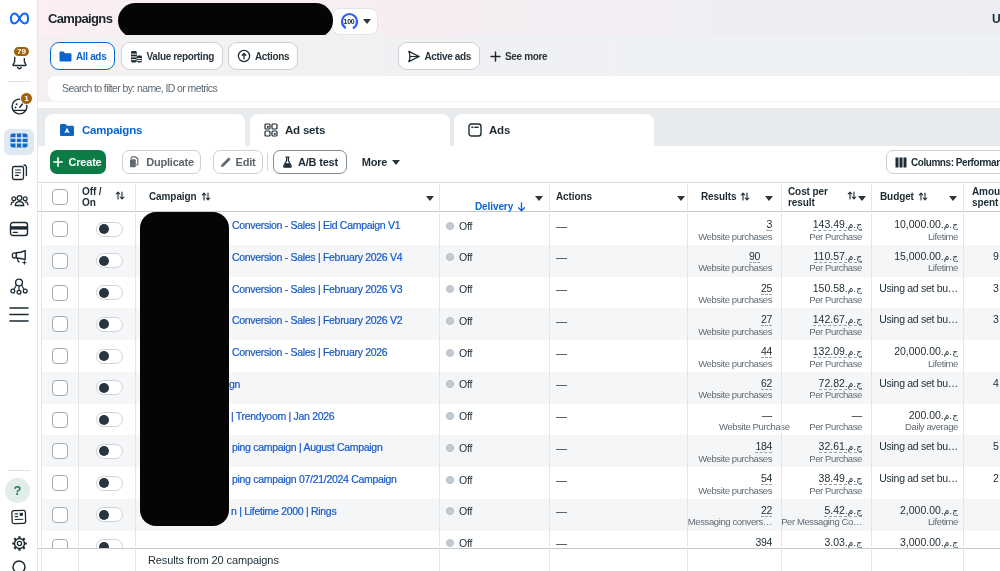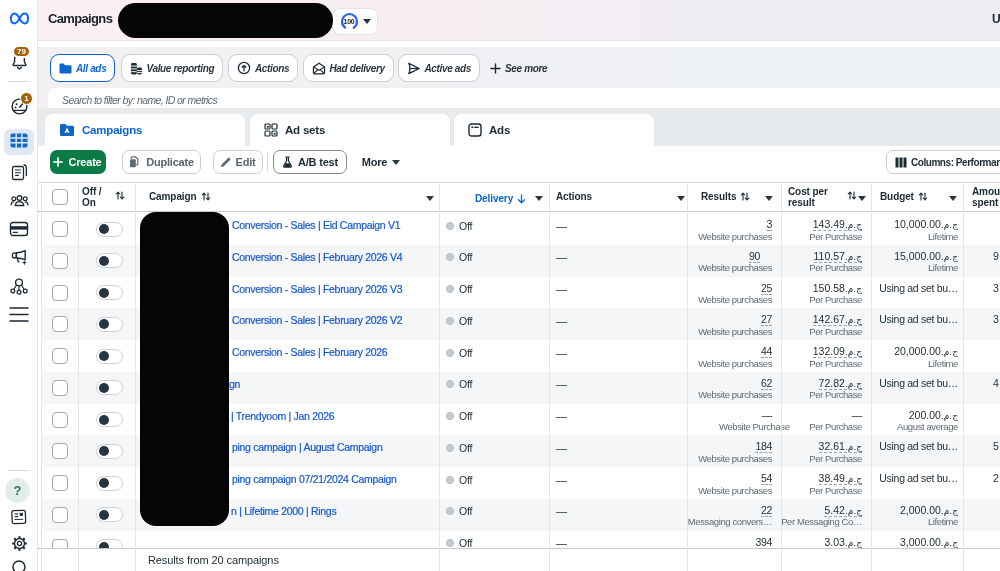--- a/index.html
+++ b/index.html
@@ -21,21 +21,21 @@
   #topbar { left:38px; top:0; width:962px; height:41px; background:linear-gradient(90deg,#fbeff1 0%,#f7eef2 35%,#efedf4 75%,#eeedf4 100%); border-bottom:1px solid #e4e1e8; }
   #page-title { position:absolute; left:10px; top:11px; font-size:13px; font-weight:bold; letter-spacing:-0.65px; color:#16232b; }
   #acct-chip { position:absolute; left:294px; top:8px; width:46px; height:27px; background:#fff; border:1px solid #e5e3e8; border-radius:8px;
                display:flex; align-items:center; justify-content:center; gap:4px; }
   #acct-pill { position:absolute; left:80px; top:3px; width:215px; height:35px; background:#050505; border-radius:17.5px; }
   #acct-count { width:19px; height:19px; position:relative; display:flex; align-items:center; justify-content:center; }
   #acct-count span { font-size:7px; font-weight:bold; color:#16232b; letter-spacing:-0.3px; }
   #updated-txt { position:absolute; left:954px; top:12px; font-size:12px; font-weight:bold; white-space:nowrap; }
 
   
-  #filterbar { left:38px; top:47px; width:962px; height:67px; background:linear-gradient(90deg,#f4f0f2 0%,#eff1f4 60%,#eef1f4 100%);font-style:italic; }
+  #filterbar { left:38px; top:35px; width:962px; height:67px; background:linear-gradient(90deg,#f4f0f2 0%,#eff1f4 60%,#eef1f4 100%); }
   .chip { position:absolute; top:7px; height:28px; background:#fff; border:1px solid #ccd0d6; border-radius:9px;
           display:flex; align-items:center; gap:4px; padding:0 8px; font-size:10px; font-weight:bold; letter-spacing:-0.35px; color:#2a353c; }
   .chip.active { border:1px solid #0a65d0; color:#0a65d0; }
   .chip.flat { border:none; background:transparent; }
   #search-input { position:absolute; left:10px; top:40.5px; width:952px; height:25px; background:#fff; border:none; border-radius:8px 0 0 8px;
                   display:flex; align-items:center; padding-left:14px; font-size:10.5px; letter-spacing:-0.6px; color:#5d6974; }
 
   
   #tabstrip { left:38px; top:108px; width:962px; height:38px; background:#e8ebee; }
   .tab { position:absolute; top:6px; height:32px; width:200px; background:#fff; border-radius:8px 8px 0 0;
@@ -214,27 +214,20 @@
       </svg>
     <span>Value reporting</span>
   </div>
   <div class="chip" style="left:190px">
     <svg width="14" height="14" viewBox="0 0 14 14">
         <circle cx="7" cy="7" r="5.6" fill="none" stroke="#1c2b33" stroke-width="1.3"></circle>
         <path d="M7 9.8 L7 4.6 M5.2 6.2 L7 4.4 L8.8 6.2" fill="none" stroke="#1c2b33" stroke-width="1.3" stroke-linecap="round" stroke-linejoin="round"></path>
       </svg>
     <span>Actions</span>
   </div>
-  <div class="chip" style="left:264.5px">
-    <svg width="14" height="13" viewBox="0 0 14 13">
-        <path d="M1.5 5 L7 1.3 L12.5 5 L12.5 10.6 C12.5 11.3 12 11.8 11.3 11.8 L2.7 11.8 C2 11.8 1.5 11.3 1.5 10.6 Z" fill="none" stroke="#1c2b33" stroke-width="1.3" stroke-linejoin="round"></path>
-        <path d="M1.8 5.1 L7 8.2 L12.2 5.1 M2 11.4 L5.6 7.9 M12 11.4 L8.4 7.9" fill="none" stroke="#1c2b33" stroke-width="1.1" stroke-linejoin="round"></path>
-      </svg>
-    <span>Had delivery</span>
-  </div>
   <div class="chip" style="left:359.5px">
     <svg width="14" height="13" viewBox="0 0 14 13">
         <path d="M1.8 1.4 L12.2 6.5 L1.8 11.6 C2.9 10 2.9 8.4 2.9 6.5 C2.9 4.6 2.9 3 1.8 1.4 Z" fill="none" stroke="#1c2b33" stroke-width="1.3" stroke-linejoin="round"></path>
         <path d="M2.9 6.5 L11.5 6.5" stroke="#1c2b33" stroke-width="1.2"></path>
       </svg>
     <span>Active ads</span>
   </div>
   <div class="chip flat" style="left:444px">
     <svg width="11" height="11" viewBox="0 0 11 11">
         <path d="M5.5 1 L5.5 10 M1 5.5 L10 5.5" stroke="#1c2b33" stroke-width="1.4" stroke-linecap="round"></path>
@@ -332,21 +325,21 @@
         </svg>
       </div>
     <div class="hcell" style="left:111px; top:7px;">
       <span>Campaign</span>
         <svg class="sortg" width="10" height="9" viewBox="0 0 10 9">
           <path d="M3 8 L3 1.2 M1.2 3 L3 1 L4.8 3" fill="none" stroke="#1c2b33" stroke-width="1.1" stroke-linecap="round" stroke-linejoin="round"></path>
           <path d="M7 1 L7 7.8 M5.2 6 L7 8 L8.8 6" fill="none" stroke="#1c2b33" stroke-width="1.1" stroke-linecap="round" stroke-linejoin="round"></path>
         </svg>
     </div>
     <div class="caret abs" style="left:388px; top:12px;"></div>
-    <div class="hcell" style="left:413px; top:9px; color:#0a65d0;padding-left:24px;">
+    <div class="hcell" style="left:413px; top:17px; color:#0a65d0;padding-left:24px;">
       <span>Delivery</span>
         <svg style="margin-left:4px" width="9" height="10" viewBox="0 0 9 10">
           <path d="M4.5 1 L4.5 8.5 M1.5 5.8 L4.5 8.8 L7.5 5.8" fill="none" stroke="#0a65d0" stroke-width="1.3" stroke-linecap="round" stroke-linejoin="round"></path>
         </svg>
     </div>
     <div class="caret abs" style="left:497px; top:12px;"></div>
     <div class="hcell" style="left:518px; top:7px;">
         <span>Actions</span>
       </div>
     <div class="caret abs" style="left:639px; top:12px;"></div>
@@ -499,21 +492,21 @@
         </div>
     <a class="camp-link" style="left: 193px;">| Trendyoom | Jan 2026</a>
     <div class="dot" style="left:407.5px; top:8.5px;"></div>
     <div class="dtxt" style="left:421px; top:6.5px;">Off</div>
     <div class="dash" style="left:518px; top:6.5px;">—</div>
     <div class="r1 right" style="left:649px; width:85px;"><span>—</span></div>
     <div class="r2 right" style="left:649px; width:85px;padding-left:32px;">Website Purchase</div>
     <div class="r1 right" style="left:743px; width:81px;"><span>—</span></div>
     <div class="r2 right" style="left:743px; width:81px;">Per Purchase</div>
     <div class="r1 right" style="left:833px; width:87px;"><span>200.00<span class="arb">ج.م.‏</span></span></div>
-    <div class="r2 right" style="left:833px; width:87px;">August average</div>
+    <div class="r2 right" style="left:833px; width:87px;">Daily average</div>
     <div class="r1" style="left:955px;"></div>
   </div>
 
   <div class="row stripe" style="top: 222.25px;">
     <div class="checkbox" style="left:14px; top:8px;"></div>
     <div class="toggle" style="left:58px; top:8.5px;">
           <div class="knob"></div>
         </div>
     <a class="camp-link" style="left: 194px;">ping campaign | August Campaign</a>
     <div class="dot" style="left:407.5px; top:8.5px;"></div>

